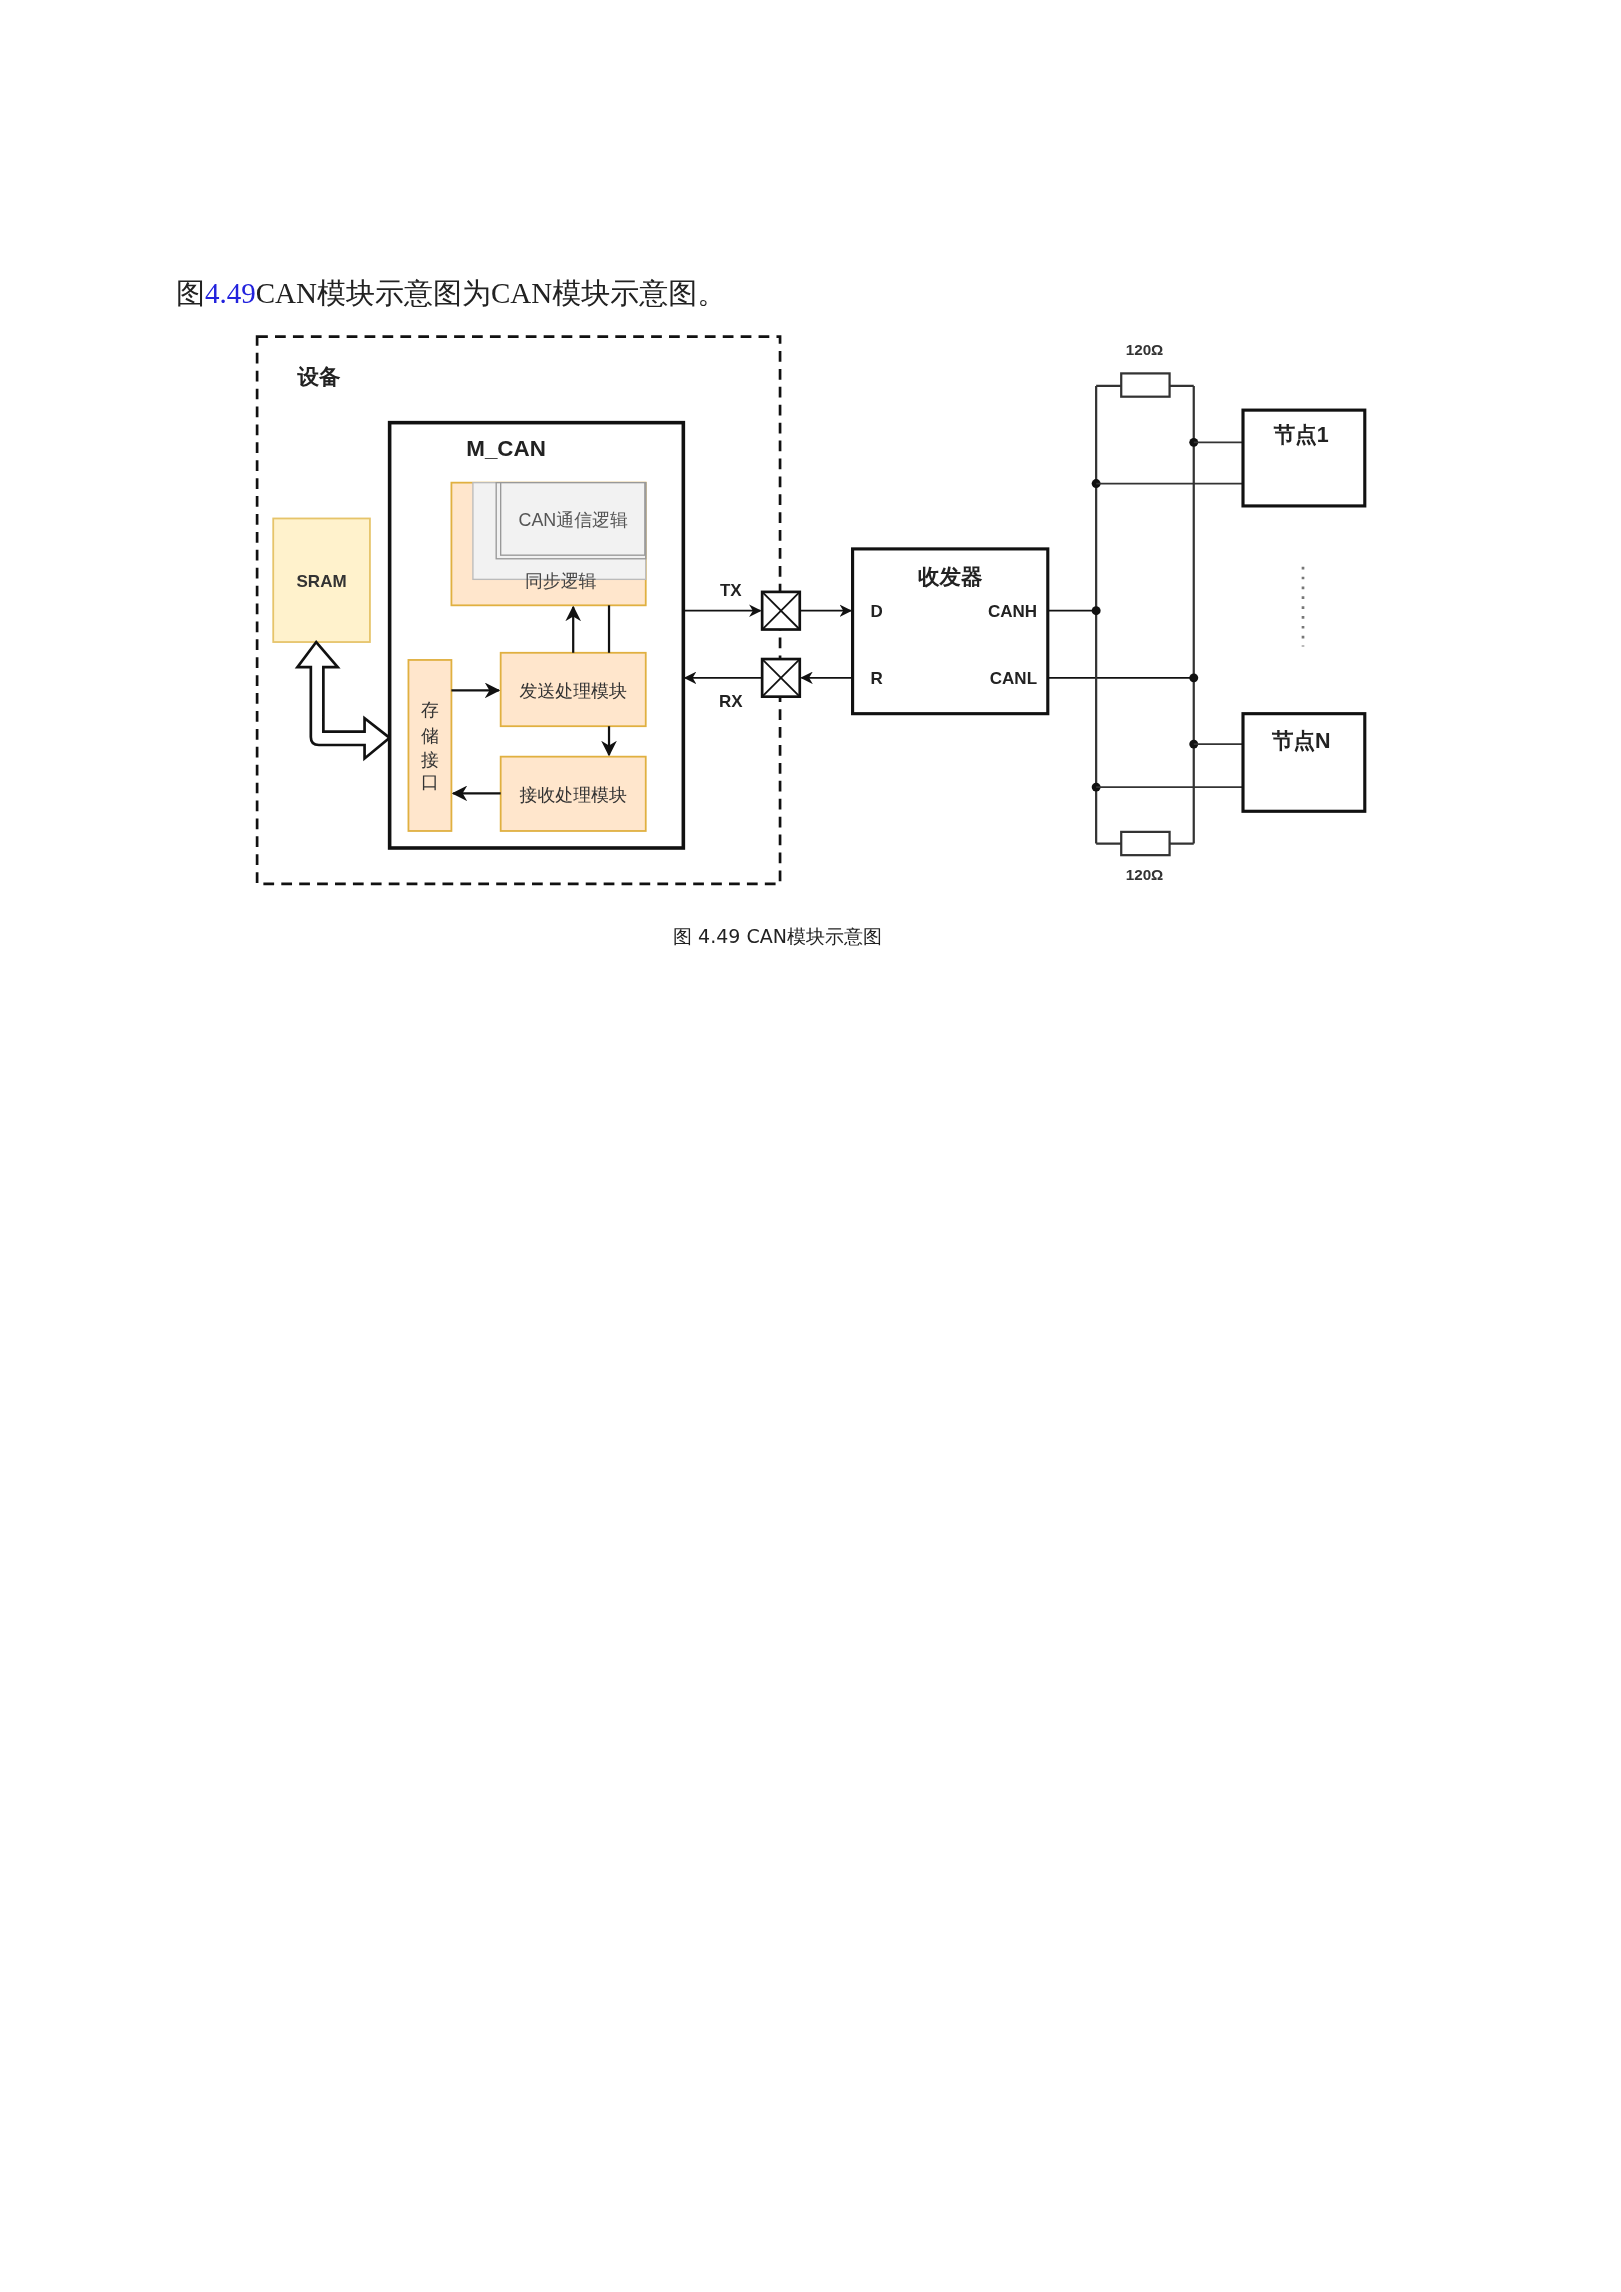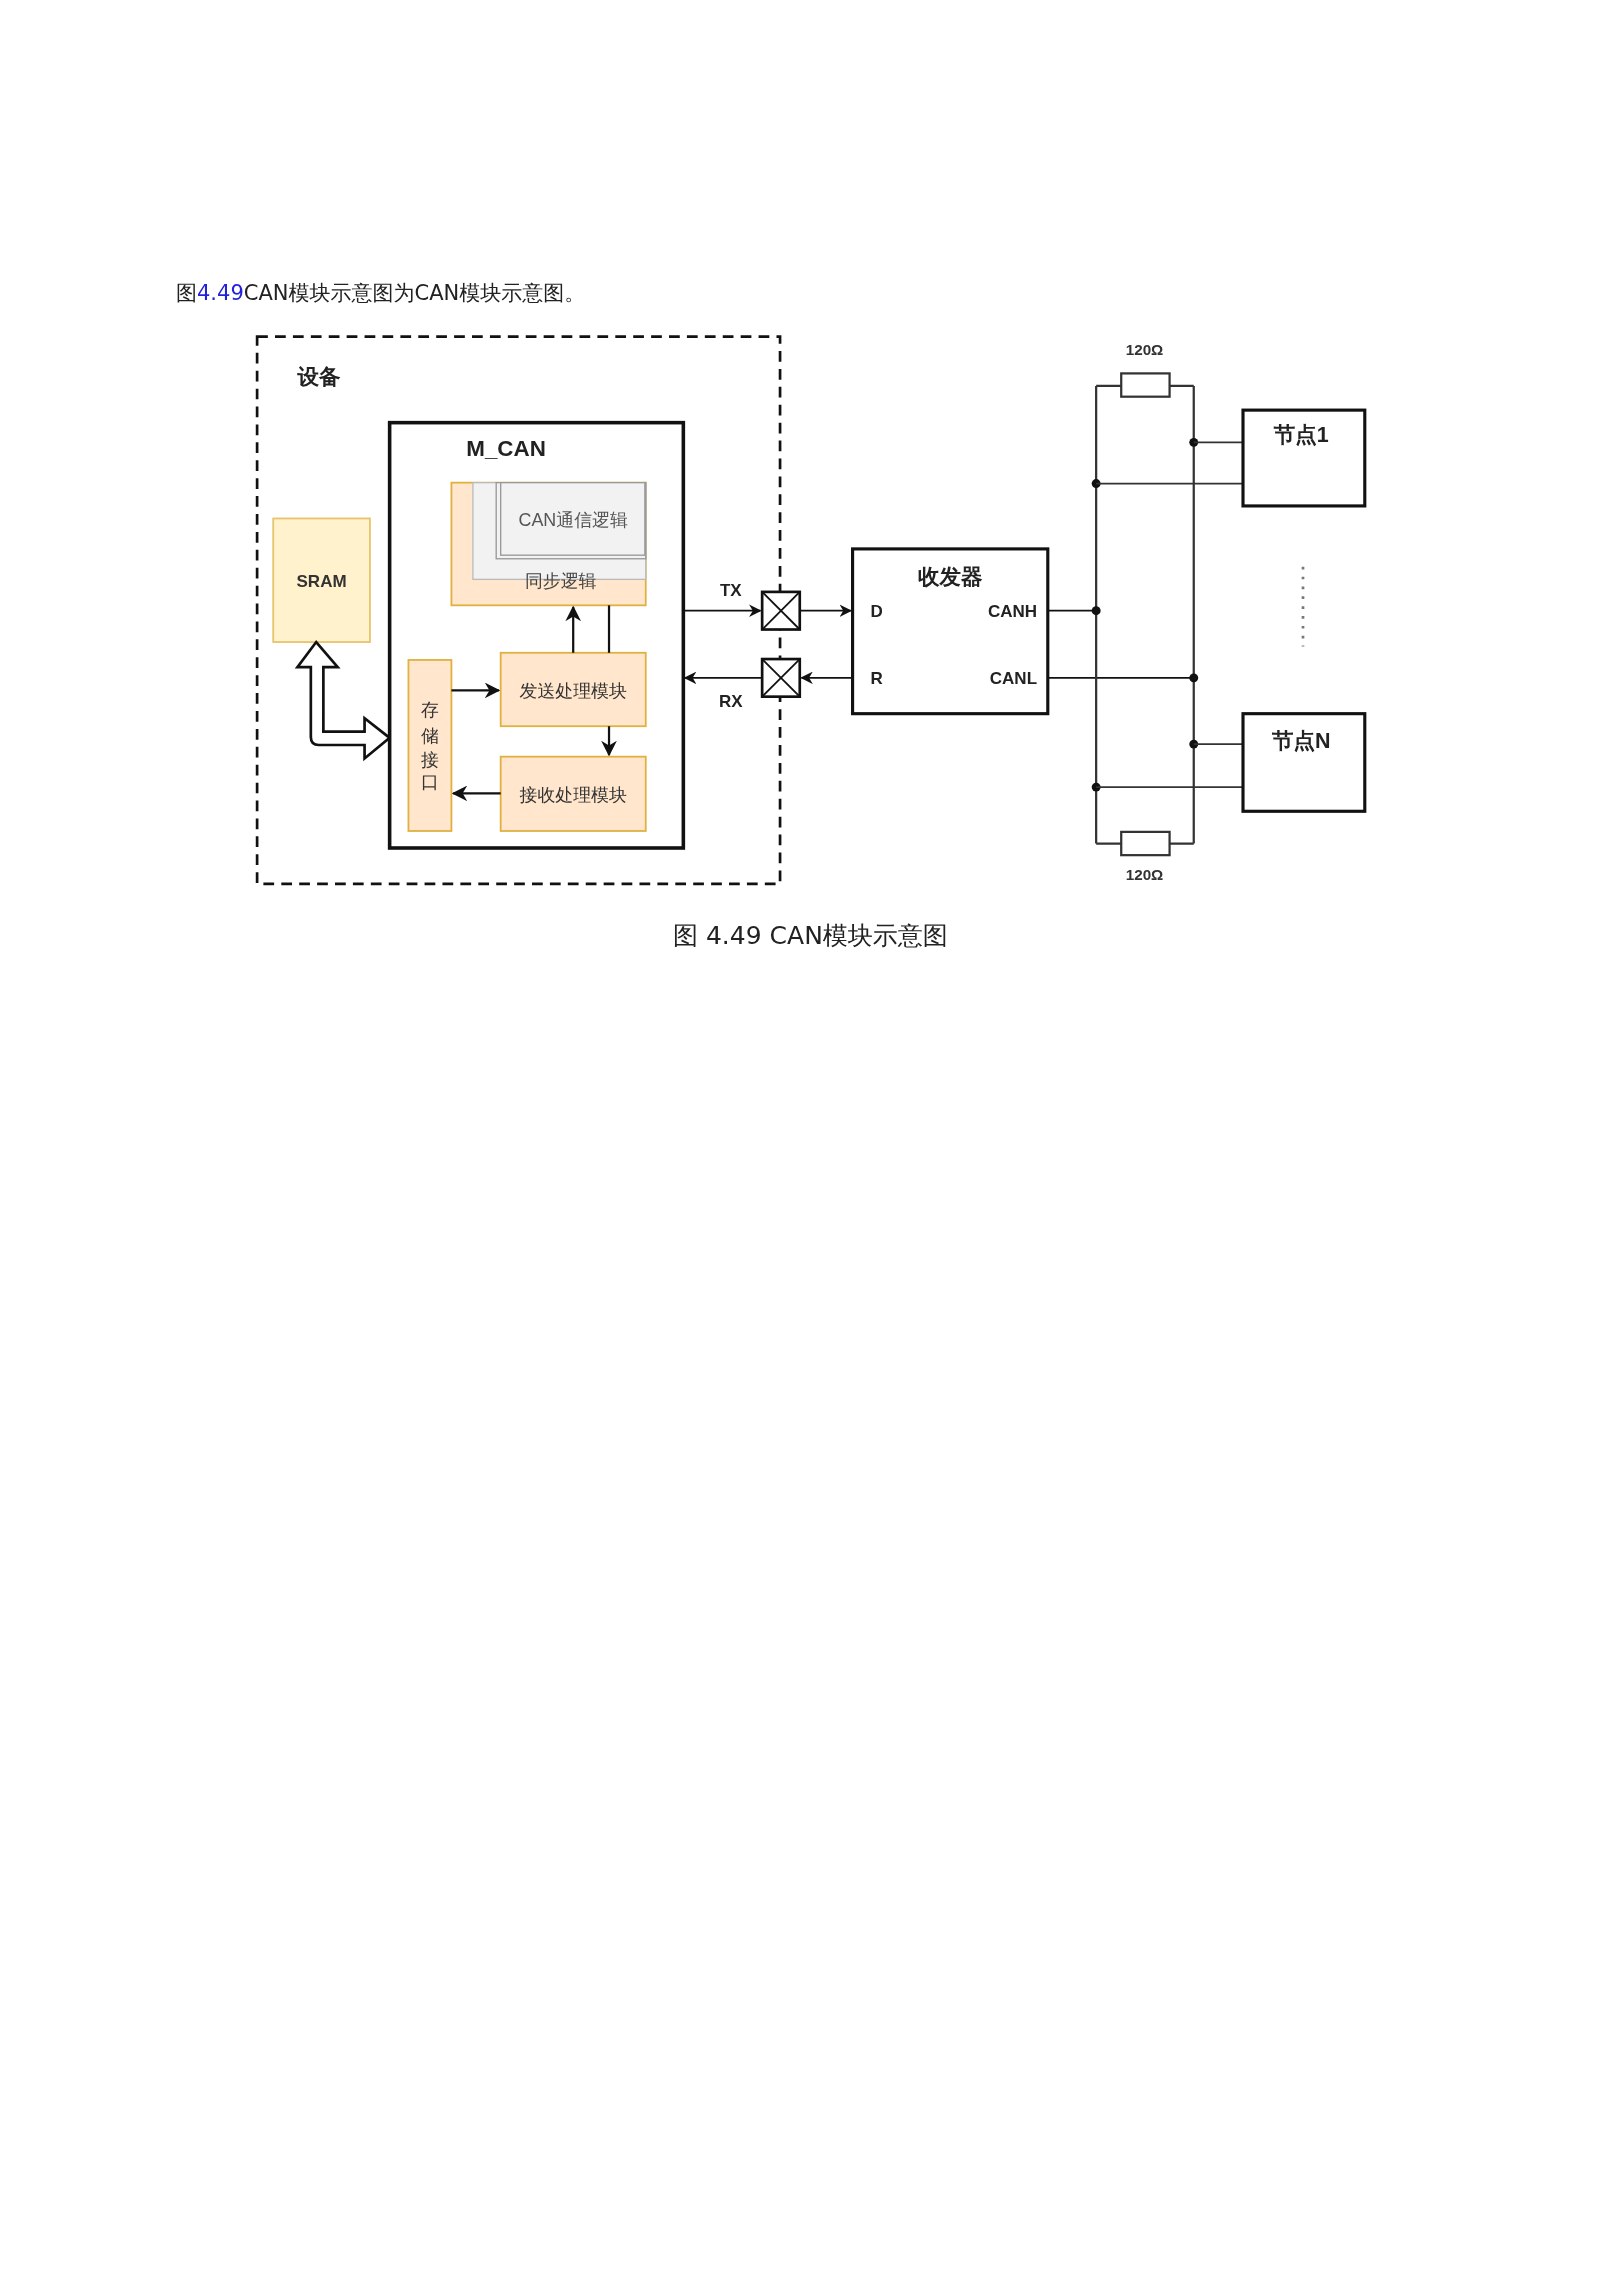--- a/index.html
+++ b/index.html
@@ -1,21 +1,21 @@
 <!DOCTYPE html>
 <html style="font-size:14.3px"><head>
 <meta charset="utf-8">
 <style>
   html, body { margin: 0; padding: 0; background: #ffffff; }
   body { width: 1621px; height: 2293px; position: relative; overflow: hidden;
          font-family: "DejaVu Sans", "Liberation Sans", sans-serif; }
-  .intro { position: absolute; left: 176px; top: 278px; font-size: 21px; color: #222222;
-           white-space: nowrap; line-height: 30px; }
+  .intro { position: absolute; left: 176px; top: 278px; font-size: 29px; color: #222222;
+           white-space: nowrap; line-height: 30px; font-family: Liberation Serif, serif; }
   .intro .ref { color: #2222dd; }
-  .caption { position: absolute; left: 673px; top: 921px; font-size: 25px; color: #222222;
+  .caption { position: absolute; left: 673px; top: 921px; font-size: 19px; color: #222222;
              white-space: nowrap; line-height: 30px; }
   svg.diagram { position: absolute; left: 0; top: 0; }
   svg text { font-family: "Liberation Sans", "DejaVu Sans", sans-serif; }
 </style>
 </head>
 <body>
 
 <div class="intro"><span>图</span><span class="ref">4.49</span><span>CAN模块示意图为CAN模块示意图。</span></div>
 
 <svg class="diagram" width="1621" height="985" viewBox="0 0 1810 1100" xmlns="http://www.w3.org/2000/svg">

